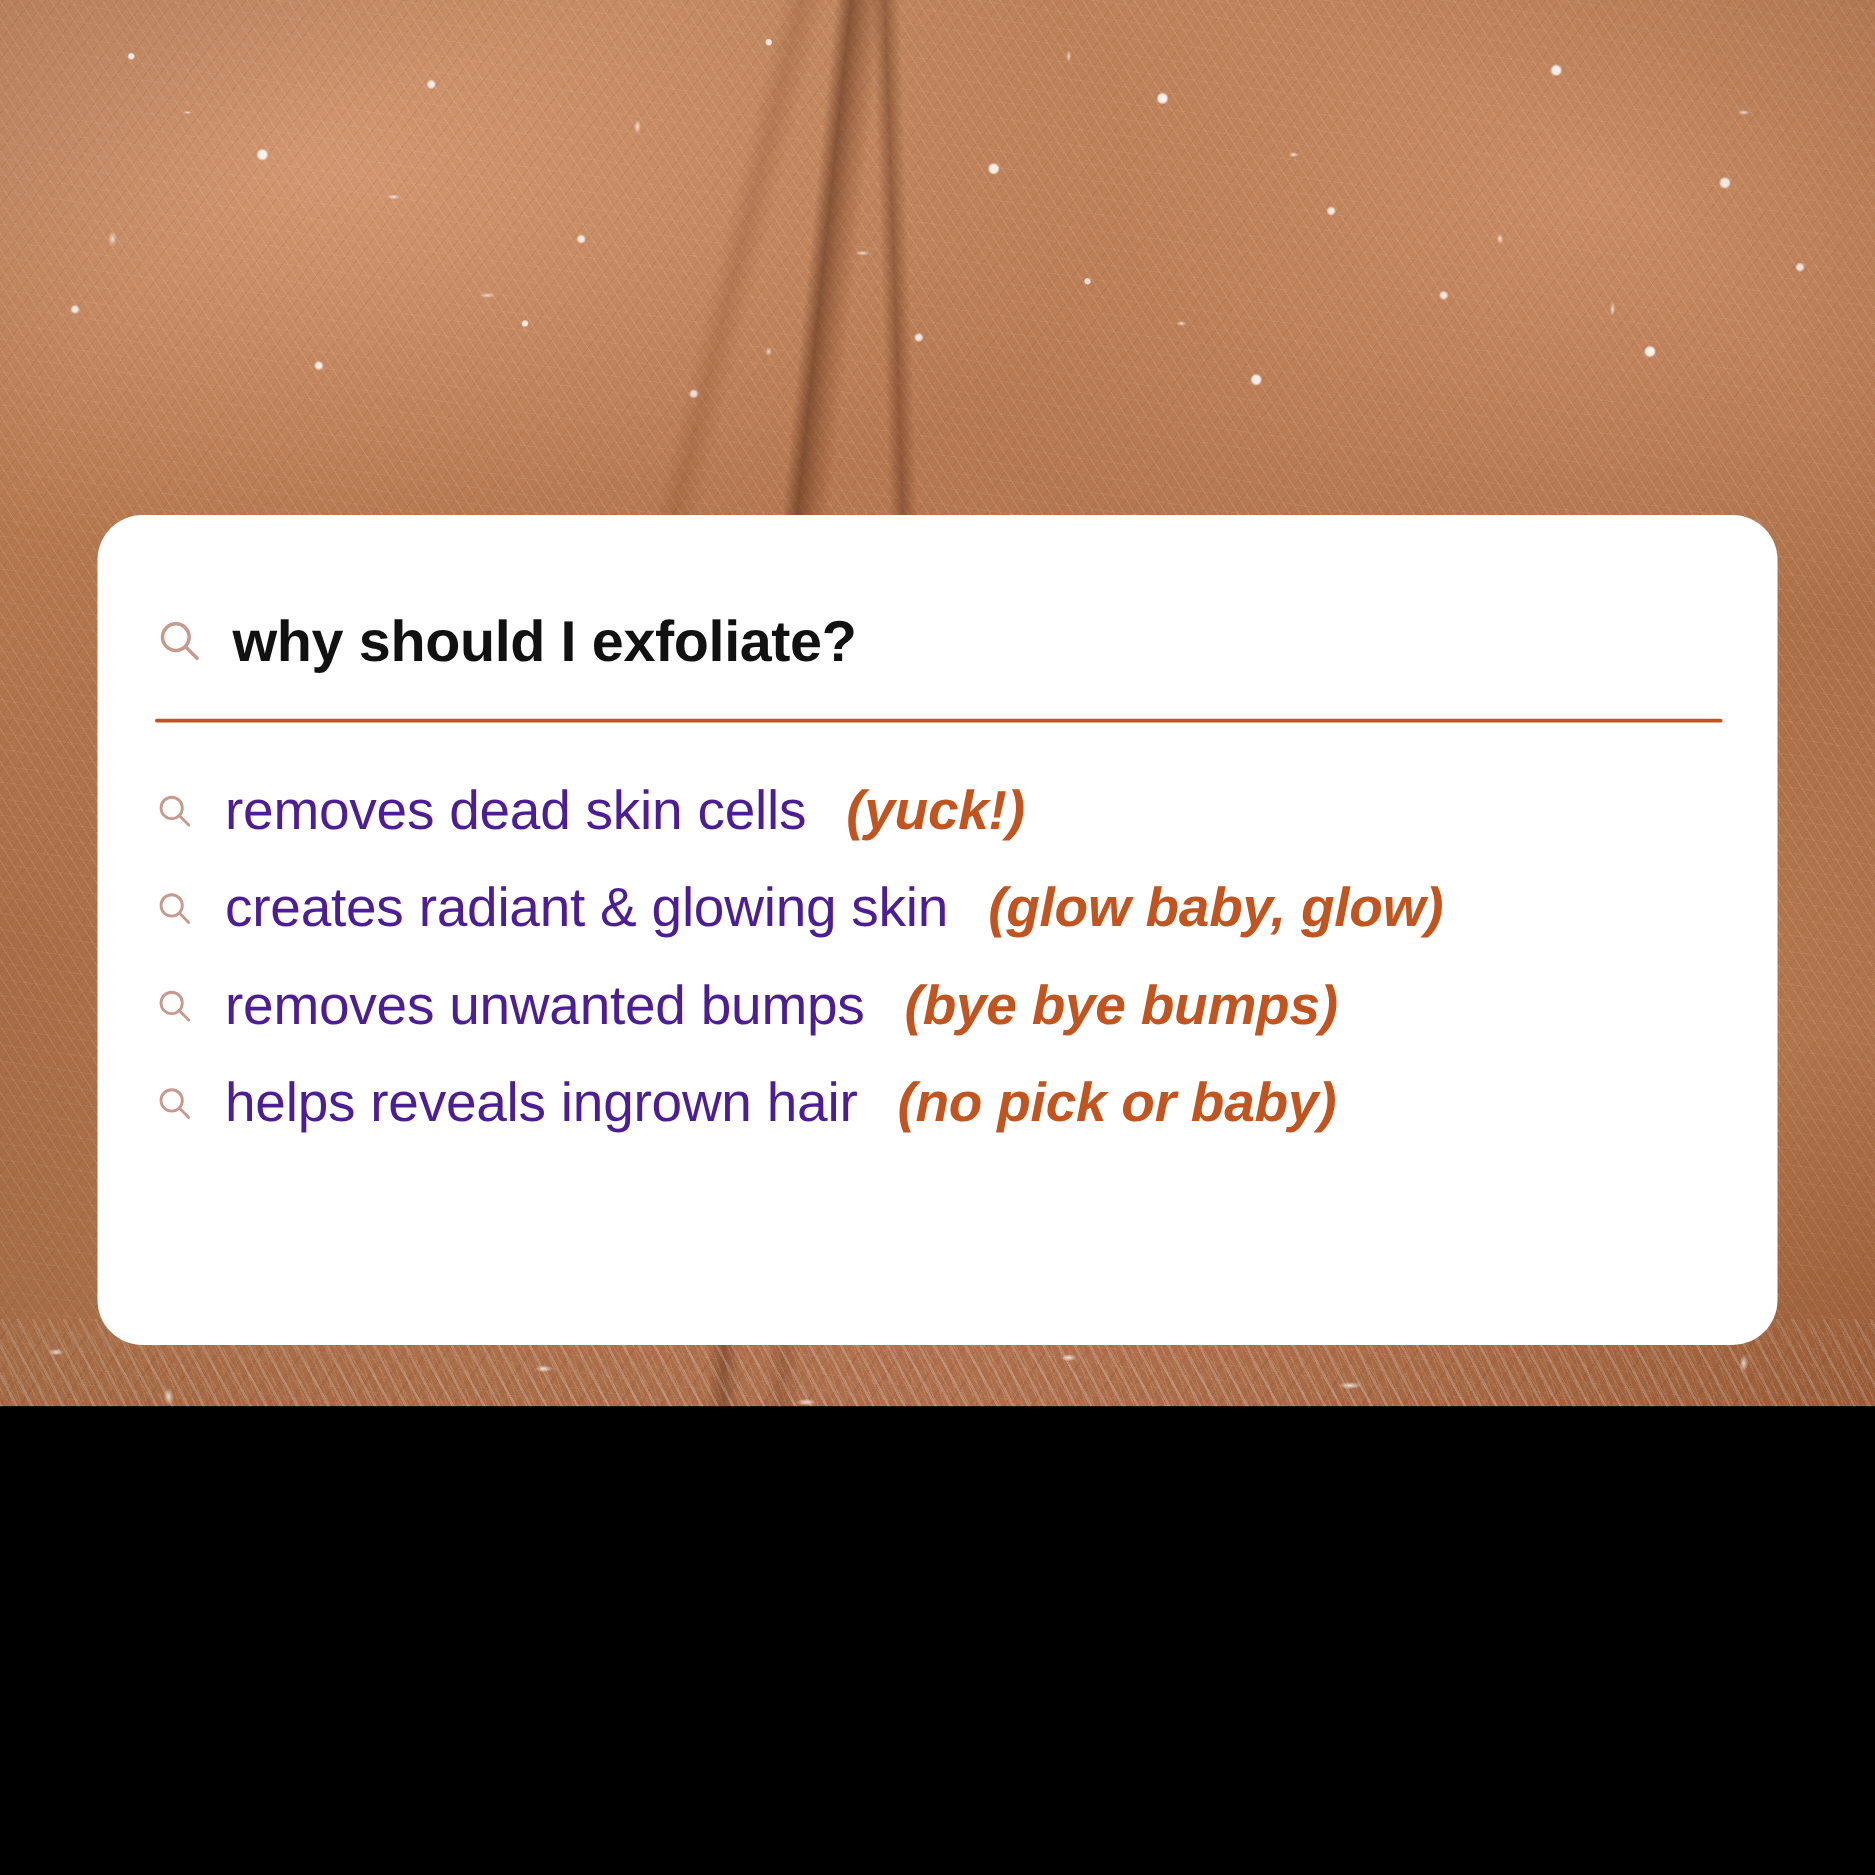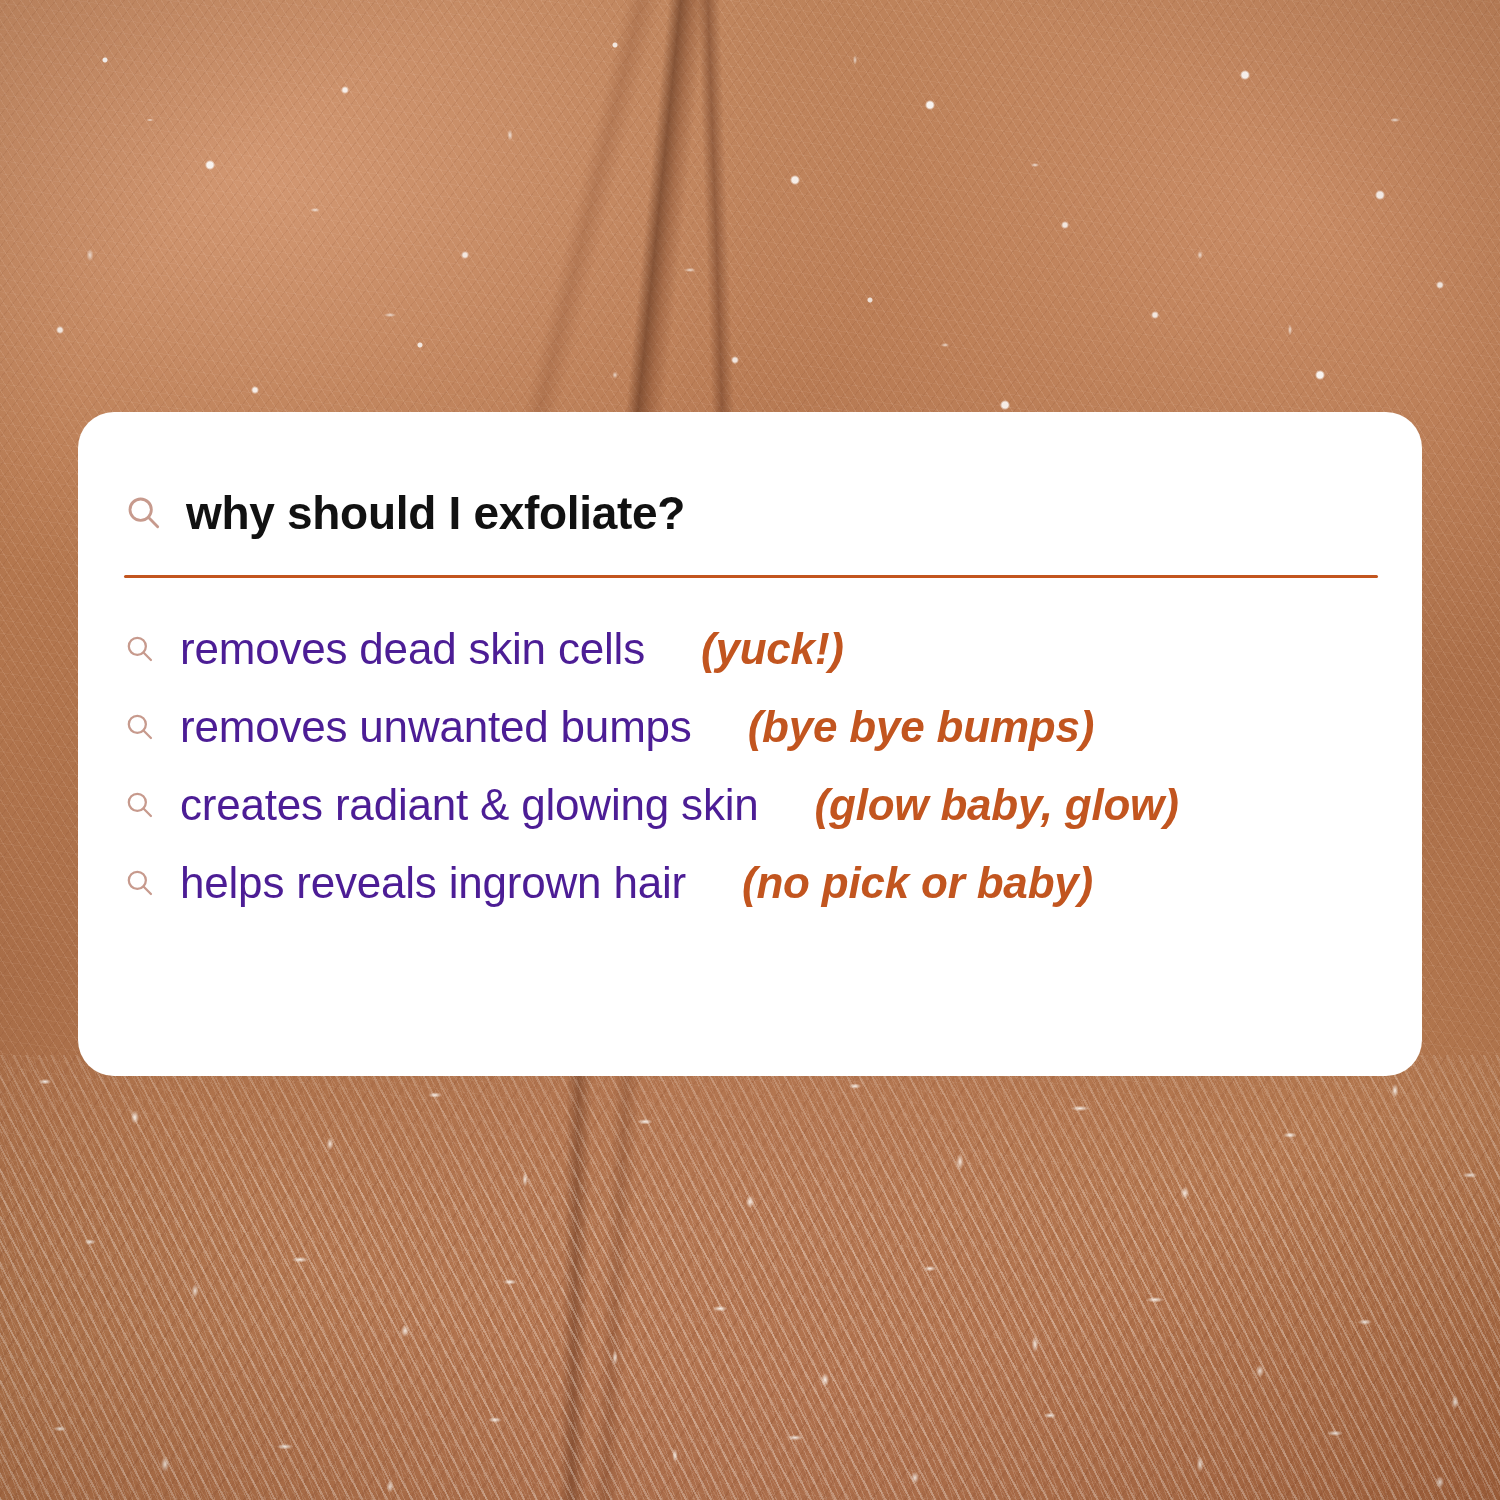--- a/index.html
+++ b/index.html
@@ -3,21 +3,21 @@
 <meta charset="utf-8">
 <style>
   html, body {
     margin: 0;
     padding: 0;
     background: #000;
   }
   #stage {
     position: relative;
     width: 1500px;
-    height: 1500px;
+    height: 1125px;
     overflow: hidden;
     font-family: "Liberation Sans", "DejaVu Sans", sans-serif;
   }
 
   
   .bg {
     position: absolute;
     inset: 0;
     background-color: #b07a54;
   }
@@ -226,21 +226,21 @@
     line-height: 1;
   }
   .faq-note {
     font-size: 44px;
     font-weight: 700;
     font-style: italic;
     color: #c2551f;
     letter-spacing: -0.2px;
     white-space: nowrap;
     line-height: 1;
-    margin-left: 32px;
+    margin-left: 8px;
   }
 
   
   .mag {
     flex: 0 0 auto;
     display: block;
   }
   .mag.big { width: 40px; height: 40px; }
   .mag.small { width: 32px; height: 32px; }
 </style>
@@ -282,31 +282,31 @@
         </svg>
         <span class="faq-text">removes dead skin cells</span>
         <span class="faq-note">(yuck!)</span>
       </div>
 
       <div class="faq-item">
         <svg class="mag small" viewBox="0 0 24 24" fill="none">
           <circle cx="10" cy="10" r="6.4" stroke="#c79a8d" stroke-width="1.7"></circle>
           <line x1="14.6" y1="14.6" x2="20.2" y2="20.2" stroke="#c79a8d" stroke-width="1.7" stroke-linecap="round"></line>
         </svg>
-        <span class="faq-text">removes unwanted bumps</span>
-        <span class="faq-note">(bye bye bumps)</span>
+        <span class="faq-text">creates radiant &amp; glowing skin</span>
+        <span class="faq-note">(glow baby, glow)</span>
       </div>
 
       <div class="faq-item">
         <svg class="mag small" viewBox="0 0 24 24" fill="none">
           <circle cx="10" cy="10" r="6.4" stroke="#c79a8d" stroke-width="1.7"></circle>
           <line x1="14.6" y1="14.6" x2="20.2" y2="20.2" stroke="#c79a8d" stroke-width="1.7" stroke-linecap="round"></line>
         </svg>
-        <span class="faq-text">creates radiant &amp; glowing skin</span>
-        <span class="faq-note">(glow baby, glow)</span>
+        <span class="faq-text">removes unwanted bumps</span>
+        <span class="faq-note">(bye bye bumps)</span>
       </div>
 
       <div class="faq-item">
         <svg class="mag small" viewBox="0 0 24 24" fill="none">
           <circle cx="10" cy="10" r="6.4" stroke="#c79a8d" stroke-width="1.7"></circle>
           <line x1="14.6" y1="14.6" x2="20.2" y2="20.2" stroke="#c79a8d" stroke-width="1.7" stroke-linecap="round"></line>
         </svg>
         <span class="faq-text">helps reveals ingrown hair</span>
         <span class="faq-note">(no pick or baby)</span>
       </div>

